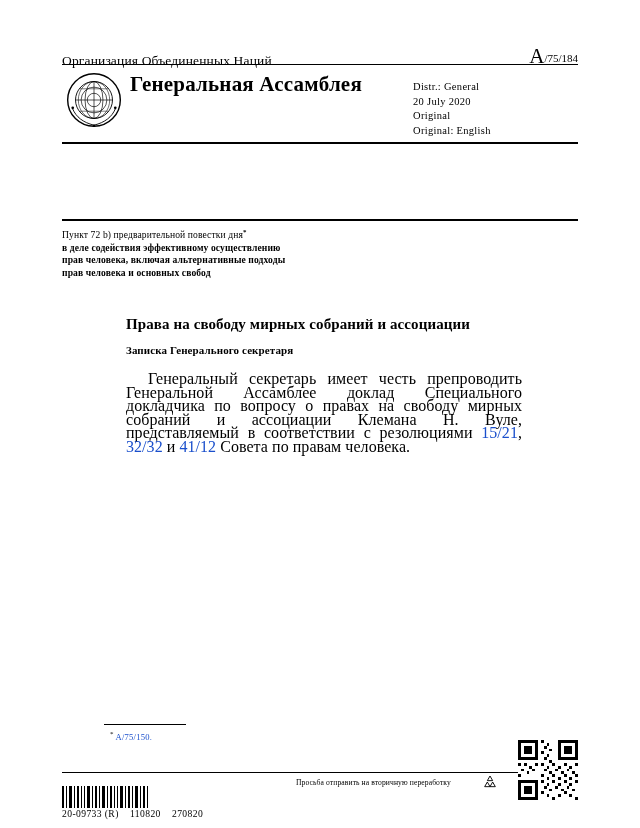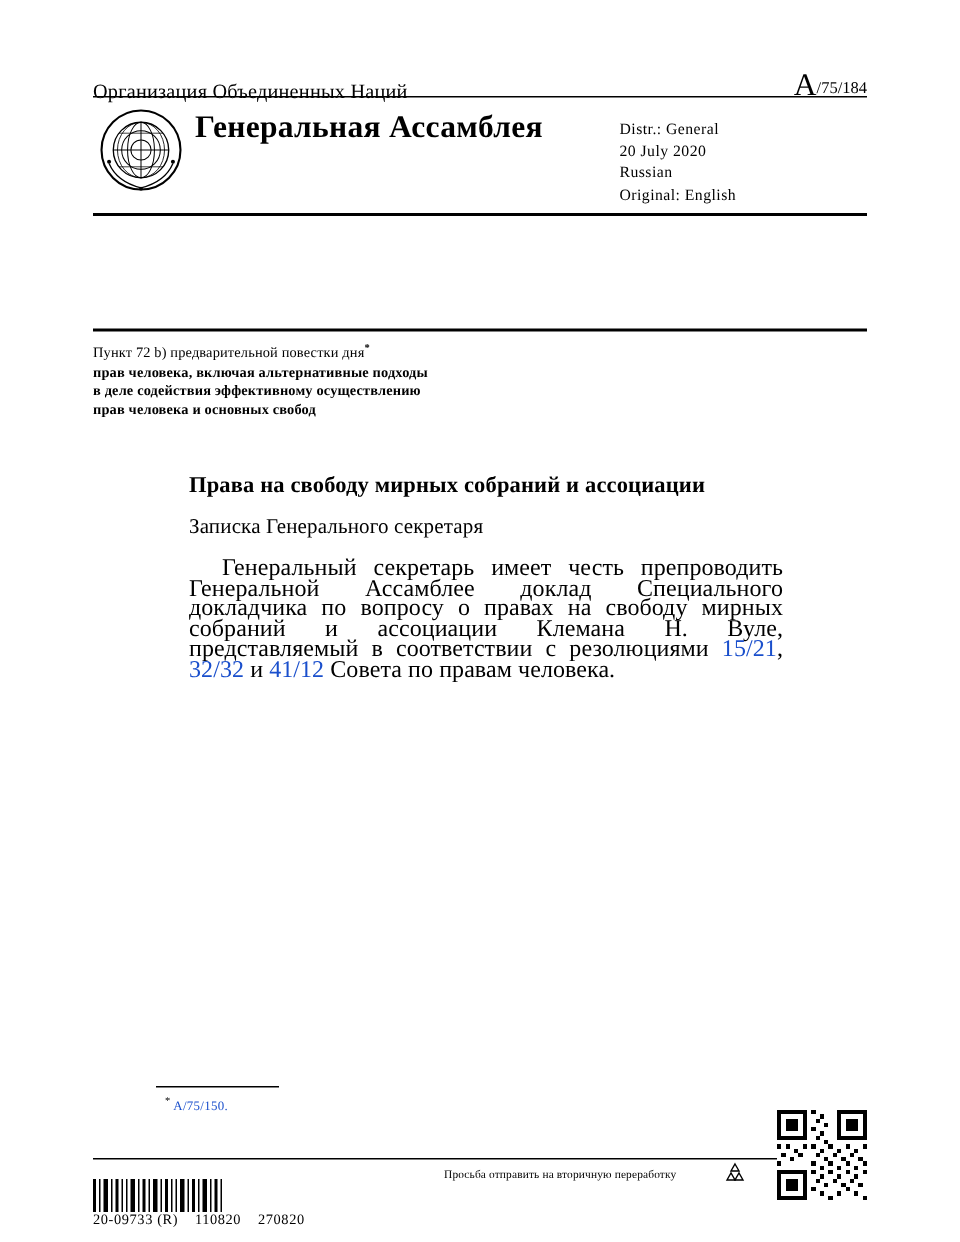--- a/index.html
+++ b/index.html
@@ -120,22 +120,22 @@
     font-family: "Liberation Serif", serif;
     font-weight: bold;
     font-size: 15px;
     letter-spacing: 0.1px;
   }
   .subtitle {
     position: absolute;
     left: 126px; top: 344px;
     width: 452px;
     font-family: "Liberation Serif", serif;
-    font-weight: normal;
-    font-size: 14px;
+    font-weight: bold;
+    font-size: 11px;
     letter-spacing: 0.1px;
   }
   .body-par {
     position: absolute;
     left: 126px; top: 372px;
     width: 396px;
     font-family: "Liberation Serif", serif;
     font-size: 16px;
     line-height: 13.6px;
     text-align: justify;
@@ -238,31 +238,31 @@
         <circle cx="50" cy="96" r="2.2"></circle>
       </g>
     </svg>
   </div>
 
   <div class="assembly">Генеральная Ассамблея</div>
 
   <div class="distr">
     <div>Distr.: General</div>
     <div>20 July 2020</div>
-    <div>Russian</div>
+    <div>Original</div>
     <div>Original: English</div>
   </div>
 
   <div class="rule-thick"></div>
   <div class="rule-mid"></div>
 
   <div class="session">
     <div><span class="light">Пункт 72 b) предварительной повестки дня</span><span class="sup">*</span></div>
+    <div>в деле содействия эффективному осуществлению</div>
     <div>прав человека, включая альтернативные подходы</div>
-    <div>в деле содействия эффективному осуществлению</div>
     <div>прав человека и основных свобод</div>
   </div>
 
   <div class="title">Права на свободу мирных собраний и ассоциации</div>
   <div class="subtitle">Записка Генерального секретаря</div>
 
   <div class="body-par"><span>Генеральный секретарь имеет честь препроводить Генеральной Ассамблее доклад Специального докладчика по вопросу о правах на свободу мирных собраний и ассоциации Клемана Н. Вуле, представляемый в соответствии с резолюциями </span><a class="lnk" href="#">15/21</a><span>, </span><a class="lnk" href="#">32/32</a><span> и </span><a class="lnk" href="#">41/12</a><span> Совета по правам человека.</span></div>
 
   <div class="fn-rule"></div>
   <div class="footnote"><span class="star">*</span> <a class="lnk" href="#">A/75/150.</a></div>

